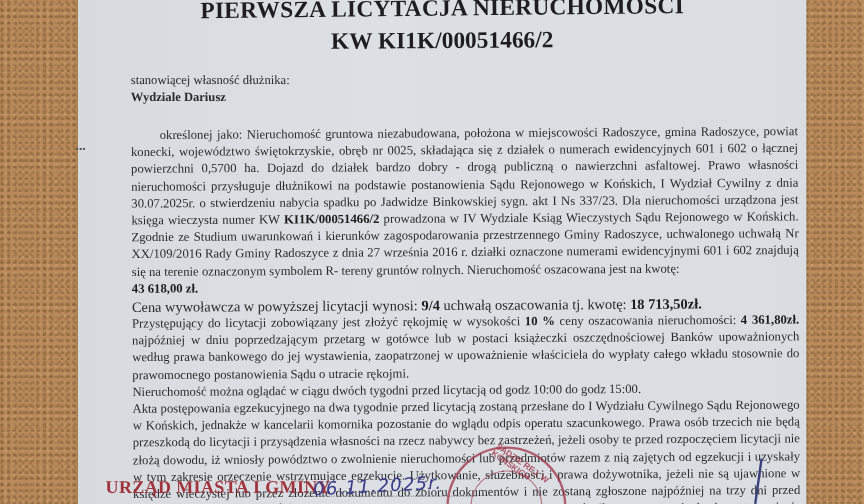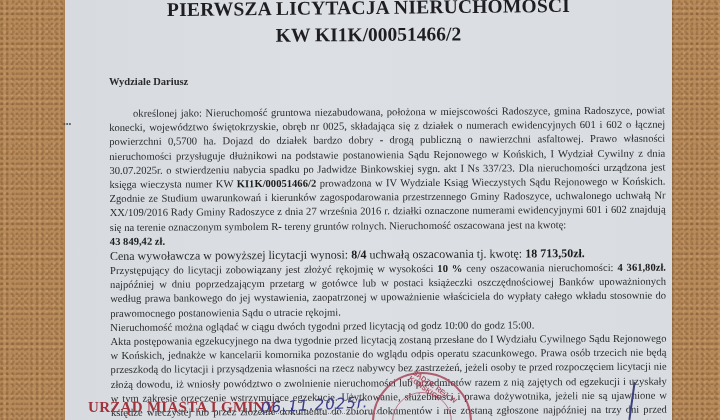--- a/index.html
+++ b/index.html
@@ -92,29 +92,30 @@
 
 <div class="cork-left"></div>
 <div class="cork-right"></div>
 
 <div class="paper">
   <div class="specks">•••</div>
 
   <div class="title">PIERWSZA LICYTACJA NIERUCHOMOŚCI</div>
   <div class="kw-title">KW KI1K/00051466/2</div>
 
+  <div class="owner-label">stanowiącej własność dłużnika:</div>
   <div class="owner-name">Wydziale Dariusz</div>
 
   <div class="body">
     <p class="indent">
       <span>określonej jako: Nieruchomość gruntowa niezabudowana, położona w miejscowości Radoszyce, gmina Radoszyce, powiat konecki, województwo świętokrzyskie, obręb nr 0025, składająca się z działek o numerach ewidencyjnych 601 i 602 o łącznej powierzchni 0,5700 ha. Dojazd do działek bardzo dobry - drogą publiczną o nawierzchni asfaltowej. Prawo własności nieruchomości przysługuje dłużnikowi na podstawie postanowienia Sądu Rejonowego w Końskich, I Wydział Cywilny z dnia 30.07.2025r. o stwierdzeniu nabycia spadku po Jadwidze Binkowskiej sygn. akt I Ns 337/23. Dla nieruchomości urządzona jest księga wieczysta numer KW </span><b>KI1K/00051466/2</b><span> prowadzona w IV Wydziale Ksiąg Wieczystych Sądu Rejonowego w Końskich. Zgodnie ze Studium uwarunkowań i kierunków zagospodarowania przestrzennego Gminy Radoszyce, uchwalonego uchwałą Nr XX/109/2016 Rady Gminy Radoszyce z dnia 27 września 2016 r. działki oznaczone numerami ewidencyjnymi 601 i 602 znajdują się na terenie oznaczonym symbolem R- tereny gruntów rolnych. Nieruchomość oszacowana jest na kwotę:</span><br>
-      <b>43 849,42 zł.</b>
+      <b>43 618,00 zł.</b>
     </p>
     <p class="price-line">
-      <span>Cena wywoławcza w powyższej licytacji wynosi: </span><b>8/4</b><span> uchwałą oszacowania tj. kwotę: </span><b>18 713,50zł.</b>
+      <span>Cena wywoławcza w powyższej licytacji wynosi: </span><b>9/4</b><span> uchwałą oszacowania tj. kwotę: </span><b>18 713,50zł.</b>
     </p>
     <p>
       <span>Przystępujący do licytacji zobowiązany jest złożyć rękojmię w wysokości </span><b>10 %</b><span> ceny oszacowania nieruchomości: </span><b>4 361,80zł.</b><span> najpóźniej w dniu poprzedzającym przetarg w gotówce lub w postaci książeczki oszczędnościowej Banków upoważnionych według prawa bankowego do jej wystawienia, zaopatrzonej w upoważnienie właściciela do wypłaty całego wkładu stosownie do prawomocnego postanowienia Sądu o utracie rękojmi.</span>
     </p>
     <p>Nieruchomość można oglądać w ciągu dwóch tygodni przed licytacją od godz 10:00 do godz 15:00.</p>
     <p>Akta postępowania egzekucyjnego na dwa tygodnie przed licytacją zostaną przesłane do I Wydziału Cywilnego Sądu Rejonowego w Końskich, jednakże w kancelarii komornika pozostanie do wglądu odpis operatu szacunkowego. Prawa osób trzecich nie będą przeszkodą do licytacji i przysądzenia własności na rzecz nabywcy bez zastrzeżeń, jeżeli osoby te przed rozpoczęciem licytacji nie złożą dowodu, iż wniosły powództwo o zwolnienie nieruchomości lub przedmiotów razem z nią zajętych od egzekucji i uzyskały w tym zakresie orzeczenie wstrzymujące egzekucję. Użytkowanie, służebności i prawa dożywotnika, jeżeli nie są ujawnione w księdze wieczystej lub przez złożenie dokumentu do zbioru dokumentów i nie zostaną zgłoszone najpóźniej na trzy dni przed rozpoczęciem licytacji, nie będą uwzględnione w dalszym toku egzekucji i wygasną z chwilą uprawomocnienia się postanowienia o przysądzeniu własności.</p>
   </div>
 
   <div class="footer-office">URZĄD MIASTA I GMINY</div>
   <div class="footer-dnia">dnia</div>

